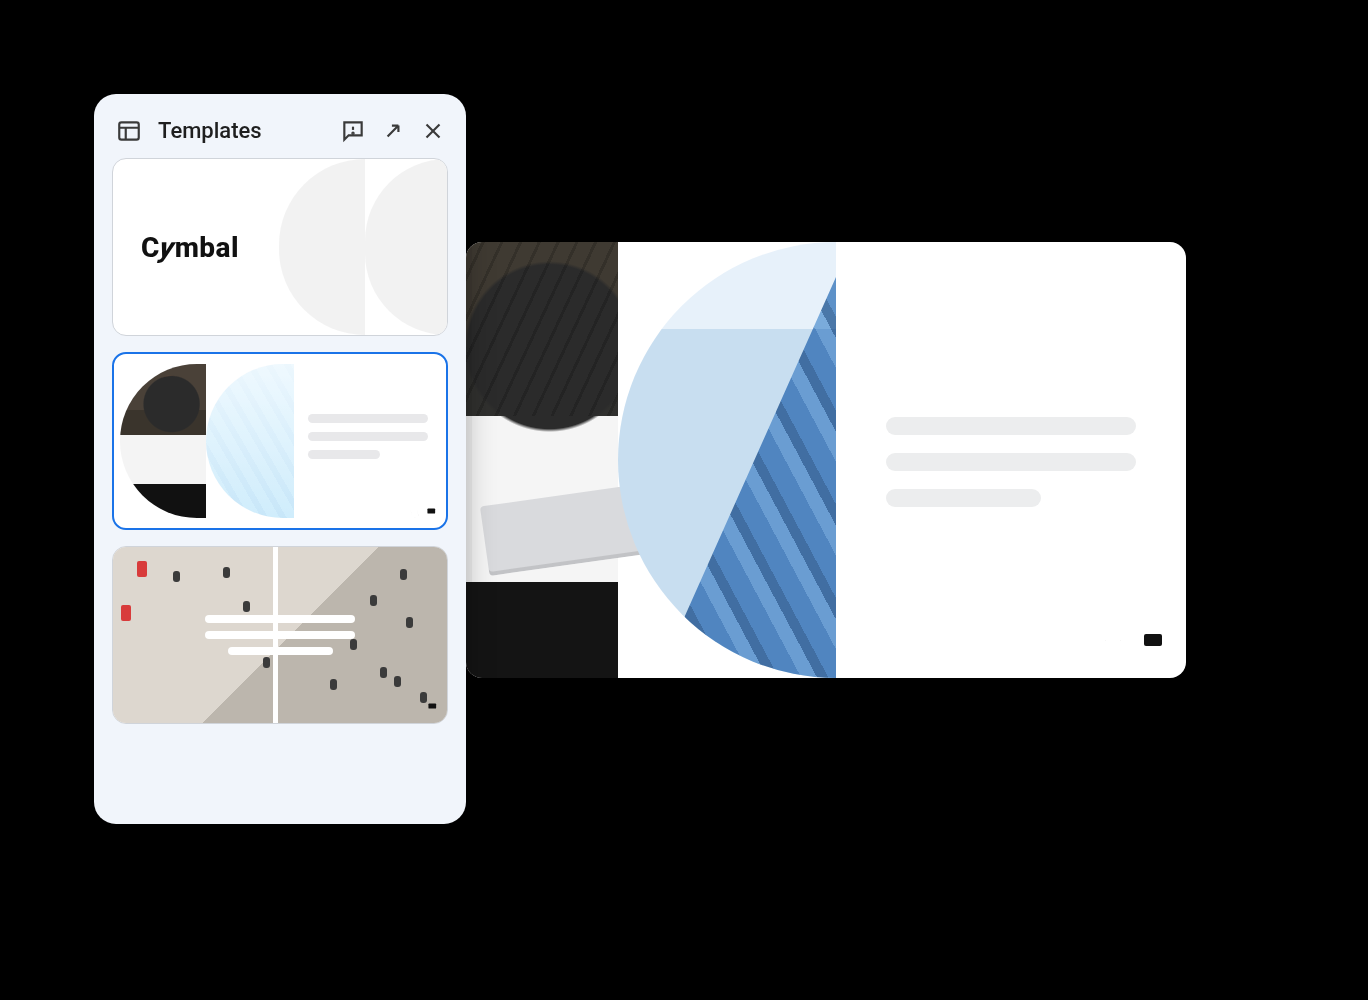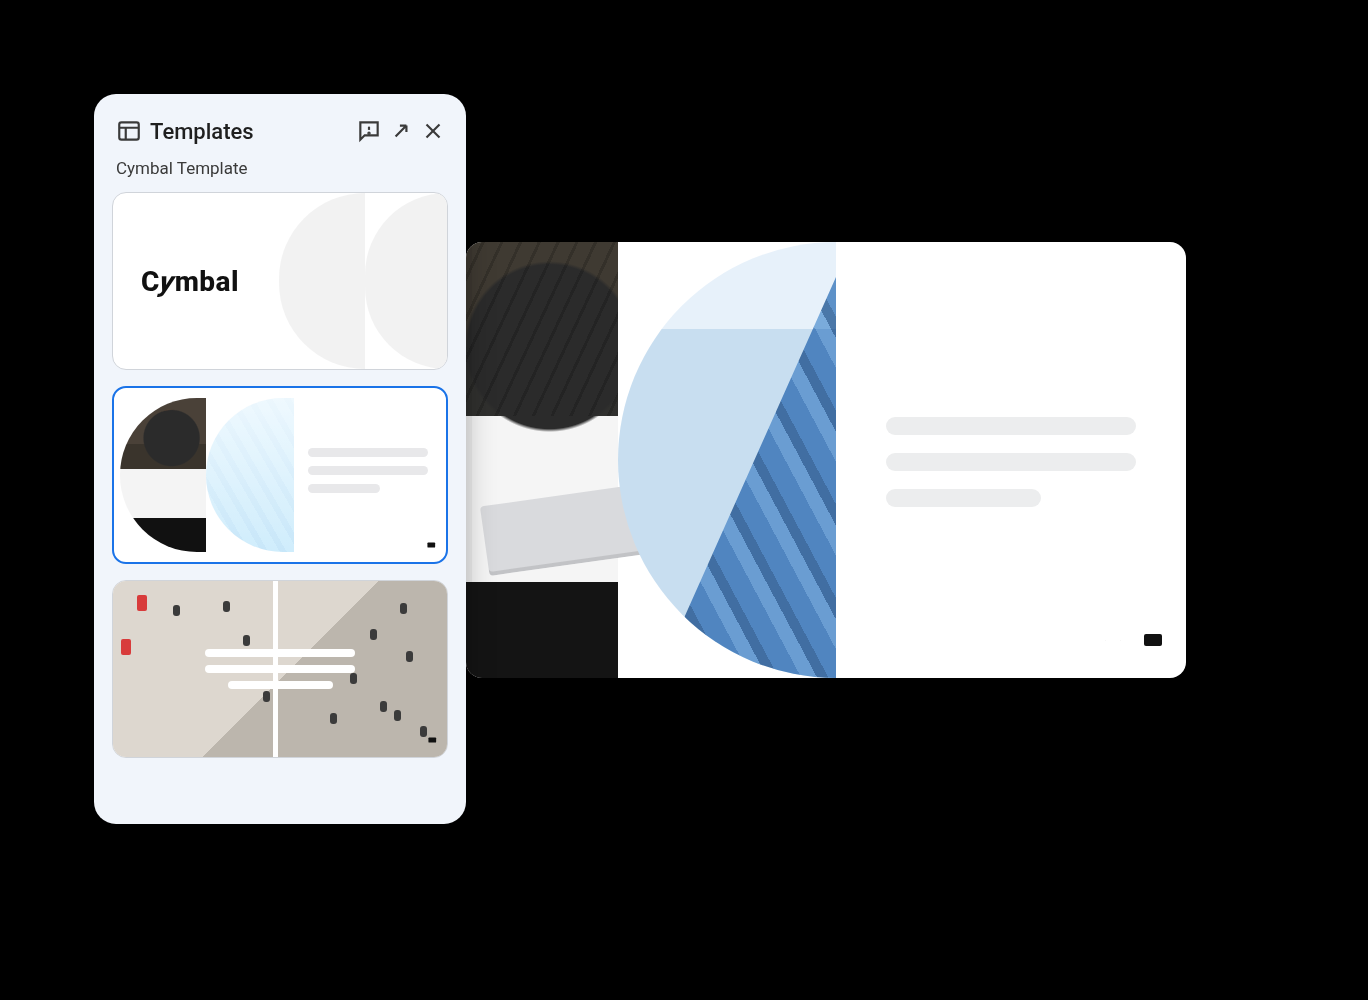--- a/index.html
+++ b/index.html
@@ -15,21 +15,21 @@
       position: absolute;
       left: 94px; top: 94px;
       width: 372px; height: 730px;
       background: #f1f5fb;
       border-radius: 22px;
       box-shadow: 0 0 0 6px rgba(0,0,0,.04), 0 10px 30px rgba(0,0,0,.25);
       padding: 18px 18px 22px;
       z-index: 2;
     }
     .panel-header {
-      display: flex; align-items: center; gap: 6px;
+      display: flex; gap: 14px;
       margin-bottom: 14px;
       padding: 6px 2px 0 4px;
     }
     .panel-title {
       font-size: 22px; font-weight: 500; color: #1f1f1f;
       flex: 1;
       margin-left: 2px;
     }
     .ico { width: 26px; height: 26px; display: inline-flex; align-items: center; justify-content: center; color:#3a3a3a; }
     .ico svg { stroke: currentColor; fill: none; stroke-width: 2; }
@@ -183,21 +183,20 @@
         </svg>
     </span>
     <span class="ico clickable">
       <svg viewBox="0 0 24 24">
           <line x1="6" y1="6" x2="18" y2="18"></line>
           <line x1="6" y1="18" x2="18" y2="6"></line>
         </svg>
     </span>
   </div>
 
-  <div class="subtitle">Cymbal Template</div>
 
   <div class="thumb">
     <div class="thumb-inner">
       <div class="grey-half-l"></div>
       <div class="grey-half-r"></div>
       <div class="cymbal-word">
         C<span class="slash">y</span>mbal
       </div>
     </div>
   </div>

